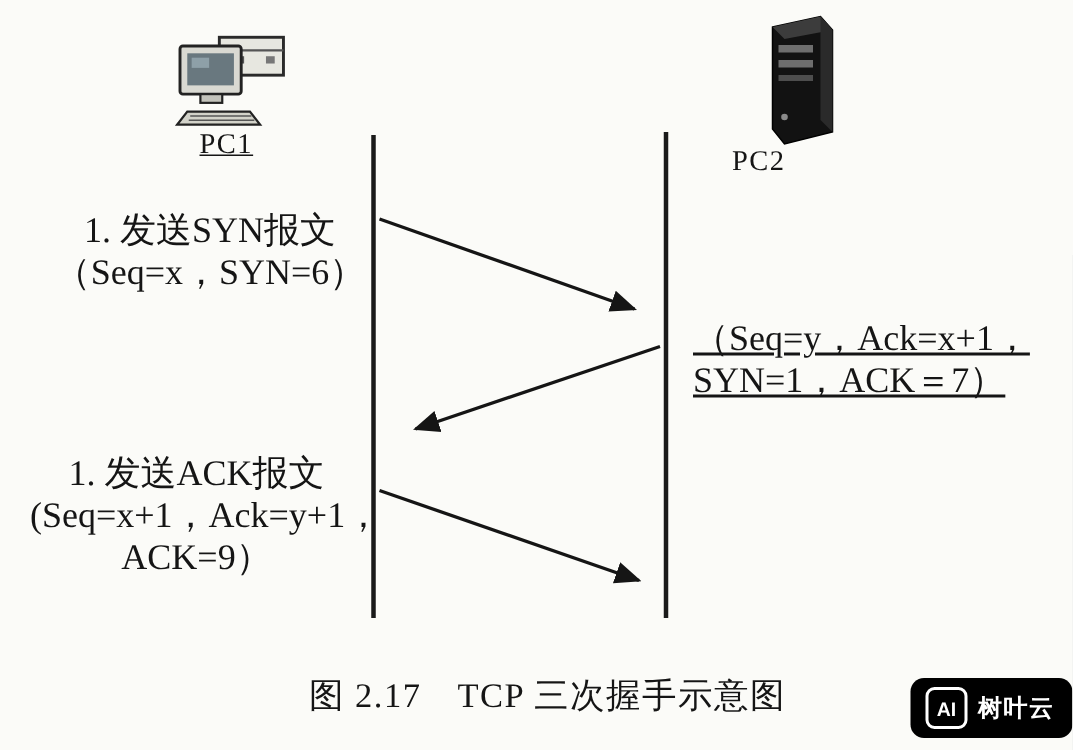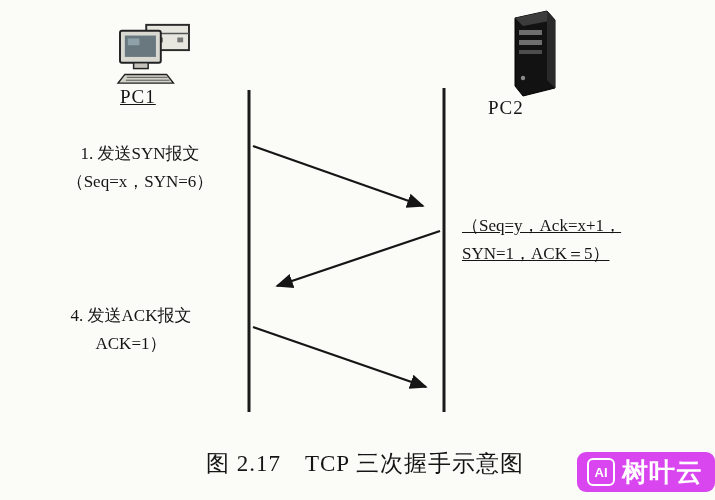--- a/index.html
+++ b/index.html
@@ -20,35 +20,35 @@
   
   .pc1-icon { position: absolute; left: 114px; top: 20px; width: 80px; height: 68px; }
   .pc2-icon { position: absolute; left: 503px; top: 8px; width: 60px; height: 90px; }
 
   
   .pc-label {
     position: absolute;
     font-size: 19px;
     letter-spacing: 1px;
   }
-  .pc1-label { left: 120px; top: 86px; text-decoration: underline; }
+  .pc1-label { left: 133px; top: 86px; text-decoration: underline; }
   .pc2-label { left: 488px; top: 97px; }
 
   
   svg.overlay {
     position: absolute;
     left: 0; top: 0;
     width: 715px; height: 500px;
     pointer-events: none;
   }
 
   
   .step {
     position: absolute;
-    font-size: 17px;
+    font-size: 24px;
     line-height: 28px;
     white-space: nowrap;
   }
   .step-1 { left: 34px;  top: 140px; width: 212px; text-align: center; }
   .step-2 { left: 450px; top: 212px; width: 250px; text-align: left; }
   .step-2 .indent { padding-left: 12px; text-decoration: underline; }
   .step-3 { left: 20px;  top: 302px; width: 222px; text-align: center; }
 
   
   .caption {
@@ -61,42 +61,42 @@
     letter-spacing: 1px;
   }
 
   
   .watermark {
     position: absolute;
     right: 0;
     bottom: 8px;
     height: 40px;
     padding: 0 12px 0 10px;
-    background: #d946ef;
+    background: #000000;
     border-radius: 9px;
     display: flex;
     align-items: center;
     gap: 7px;
     font-family: "Liberation Sans", "DejaVu Sans", sans-serif;
   }
   .wm-logo {
     display: inline-flex;
     align-items: center;
     justify-content: center;
     width: 24px;
     height: 24px;
     border: 2px solid #ffffff;
     border-radius: 6px;
     color: #ffffff;
     font-size: 13px;
     font-weight: bold;
   }
   .wm-text {
     color: #ffffff;
-    font-size: 26px;
+    font-size: 16px;
     font-weight: bold;
     letter-spacing: 1px;
   }
 </style>
 </head>
 <body>
 
 <div class="canvas">
 
   <div class="pc1-icon">
@@ -148,26 +148,27 @@
     <line x1="253" y1="327" x2="426" y2="387" stroke="#151515" stroke-width="2.2" marker-end="url(#arrowhead)"></line>
   </svg>
 
   <div class="step step-1">
     <div>1. 发送SYN报文</div>
     <div>（Seq=x，SYN=6）</div>
   </div>
 
   <div class="step step-2">
     <div class="indent">（Seq=y，Ack=x+1，</div>
-    <div class="indent">SYN=1，ACK＝5）</div>
+    <div class="indent">SYN=1，ACK＝7）</div>
   </div>
 
   <div class="step step-3">
-    <div>4. 发送ACK报文</div>
-    <div>ACK=1）</div>
+    <div>1. 发送ACK报文</div>
+    <div>(Seq=x+1，Ack=y+1，</div>
+    <div>ACK=9）</div>
   </div>
 
   <div class="caption">图 2.17　TCP 三次握手示意图</div>
 
   <div class="watermark">
     <span class="wm-logo">AI</span>
     <span class="wm-text">树叶云</span>
   </div>
 
 </div>

